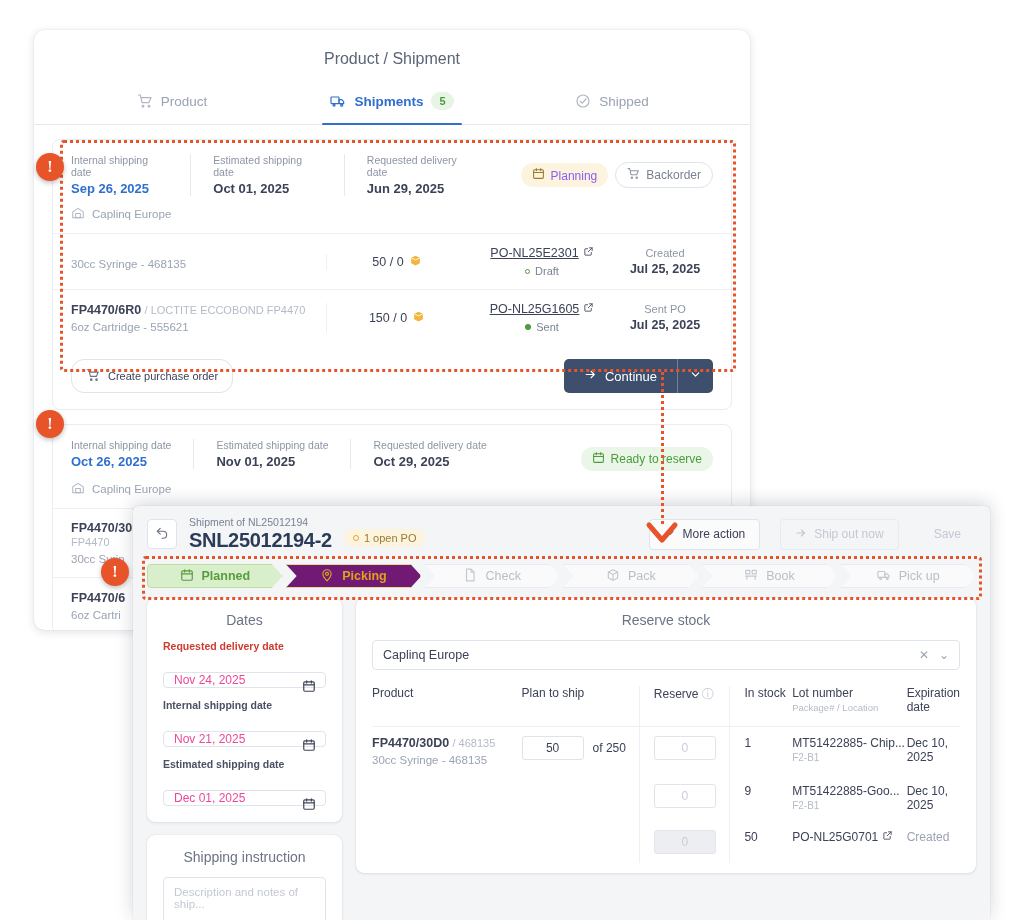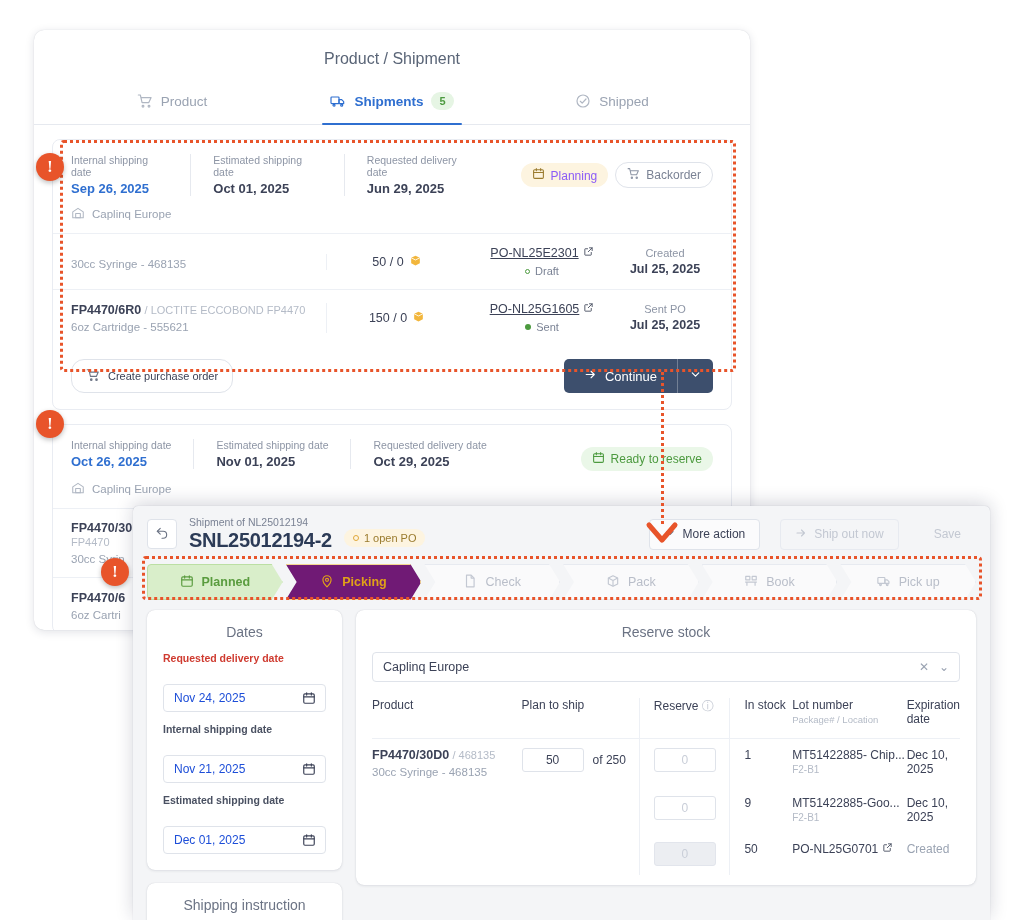--- a/index.html
+++ b/index.html
@@ -151,21 +151,21 @@
     padding:7px 14px; font-size:12px; color:#3c4257; cursor:pointer;
     display:inline-flex; align-items:center; gap:7px; white-space:nowrap;
   }
   .m-btn.disabled{ color:#c3c8d2; background:#f4f5f7; border-color:#e7eaf0; }
   .m-btn.flat{ border-color:transparent; background:transparent; color:#c3c8d2; }
   .m-btn svg{ width:12px; height:12px; }
 
   
   .stepper{ display:flex; padding:4px 14px 10px; gap:3px; }
   .step{
-    position:relative; flex:1; height:36px; display:flex; align-items:center;
+    position:relative; flex:1; height:24px; display:flex; align-items:center;
     justify-content:center; gap:8px; font-size:12.5px; cursor:pointer;
     background:#fafafb; color:#b9bec9; border:1px solid #e7eaf0;
     clip-path:polygon(0 0, calc(100% - 11px) 0, 100% 50%, calc(100% - 11px) 100%, 0 100%, 11px 50%);
   }
   .step:first-child{ clip-path:polygon(0 0, calc(100% - 11px) 0, 100% 50%, calc(100% - 11px) 100%, 0 100%); border-radius:4px 0 0 4px;}
   .step.done{ background:#d9eeca; color:#5a9c3f; border-color:#bcdfa4; font-weight:700; }
   .step.current{ background:#701a75; color:#e0a218; border-color:#f3d68e; font-weight:700; }
   .step svg{ width:14px; height:14px; }
 
   
@@ -174,22 +174,22 @@
     background:#fff; border-radius:8px;
     box-shadow:0 1px 3px rgba(20,30,60,.09), 0 0 1px rgba(20,30,60,.18);
   }
   .p-h{ text-align:center; font-size:14px; color:#6b7384; padding:14px 0 12px; }
   .left-col{ width:195px; flex:none; }
   .dates-panel{ padding:0 16px 16px; }
   .fld-lbl{ font-size:10.5px; font-weight:700; color:#4a5162; margin-bottom:4px; }
   .fld-lbl.req{ color:#cf3b30; }
   .fld{
     position:relative; border:1px solid #dfe3ea; border-radius:4px;
-    height:28px; display:flex; align-items:center; padding:0 10px;
-    font-size:12px; color:#1d4ed8; margin-bottom:11px; background:#fff;margin-top:20px;
+    height:16px; display:flex; align-items:center; padding:0 10px;
+    font-size:12px; color:#ec4899; margin-bottom:11px; background:#fff;margin-top:20px;
   }
   .fld .cal{ position:absolute; right:9px; top:6px; }
   .fld .cal svg{ width:14px; height:14px; }
   .ship-instr{ margin-top:13px; padding:0 16px 16px; }
   .ta{
     border:1px solid #dfe3ea; border-radius:4px; height:60px; padding:8px 10px;
     font-size:11.5px; color:#c3c8d2;
   }
   .right-col{ flex:1; }
   .rs-body{ padding:0 16px 10px; }

